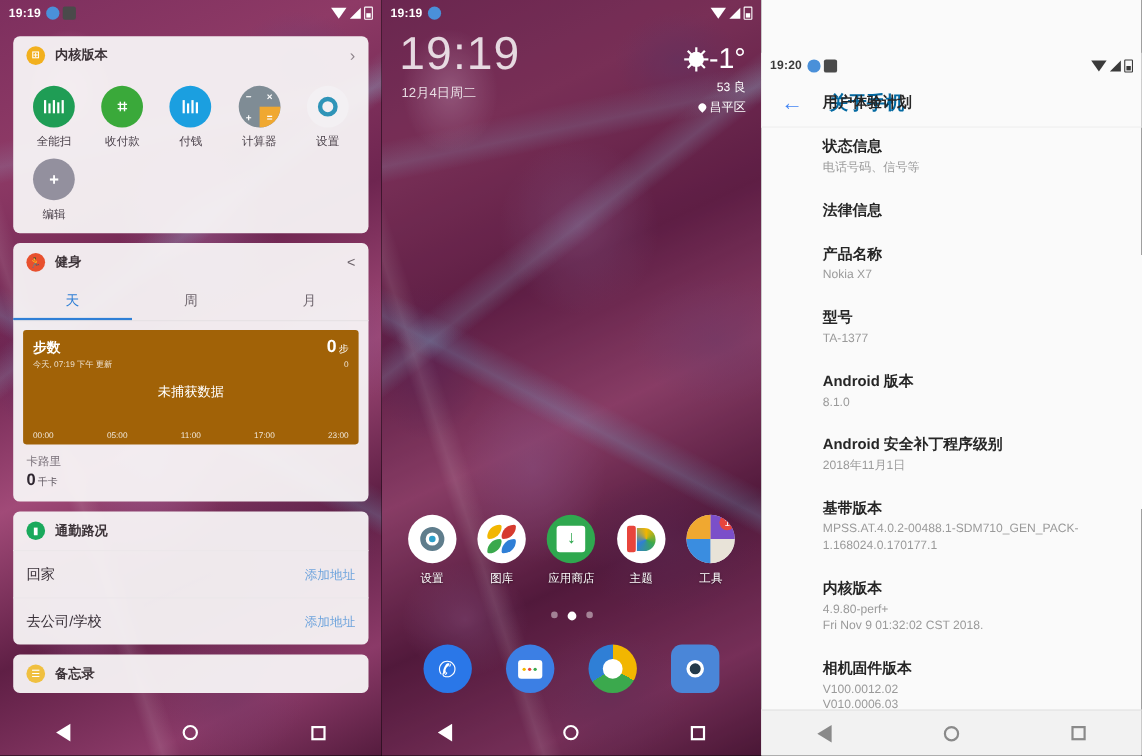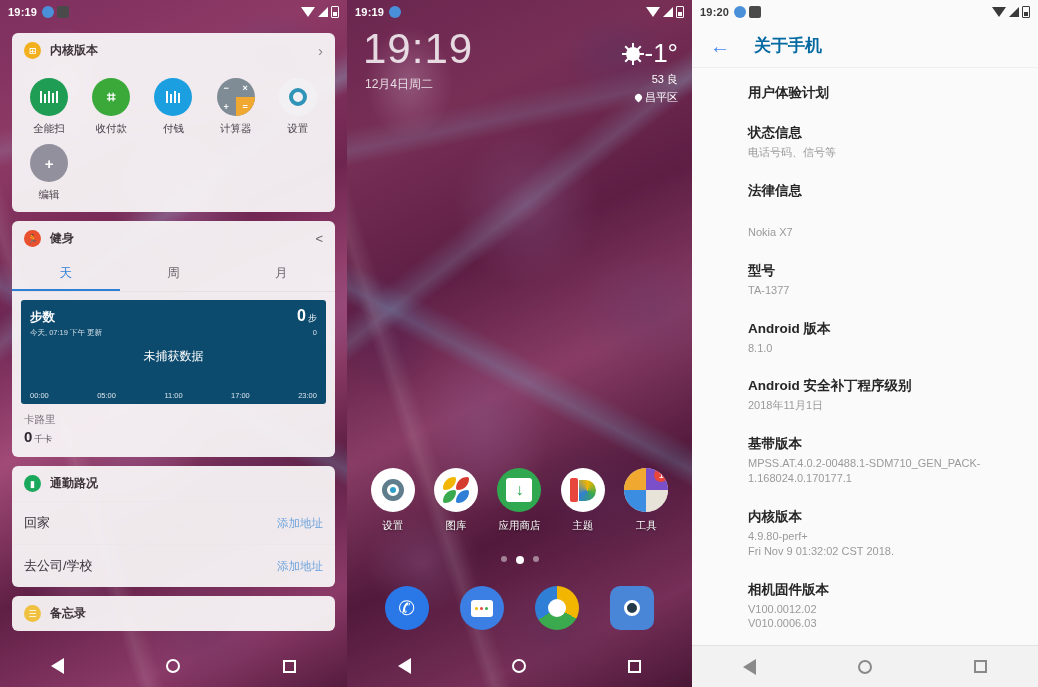--- a/index.html
+++ b/index.html
@@ -46,21 +46,21 @@
   }
 
   
   .statusbar {
     position: relative; z-index: 5;
     height: 24px; display: flex; align-items: center;
     padding: 0 8px; font-size: 11px; font-weight: bold;
     color: #fff;
   }
   .sb-light { color: #fff; }
-  .sb-dark { color: #3a3a3a; }
+  .sb-dark { color: #3a3a3a; margin-top: 48px; }
   .sb-time { letter-spacing: .2px; }
   .sb-left-icons { display: flex; align-items: center; gap: 3px; margin-left: 5px; }
   .sb-right { margin-left: auto; display: flex; align-items: center; gap: 3px; }
   .mini-ico { width: 12px; height: 12px; display: inline-block; border-radius: 2px; }
   .ico-cloud { background: #4a90d9; border-radius: 50%; }
   .ico-photo { background: #4a4a4a; }
   .ico-sync { background: #4a90d9; border-radius: 50%; }
   .wifi-g { width: 0; height: 0; border-left: 7px solid transparent; border-right: 7px solid transparent; border-top: 10px solid currentColor; }
   .sig-g { width: 0; height: 0; border-left: 10px solid transparent; border-bottom: 10px solid currentColor; }
   .bat-g { width: 8px; height: 12px; border: 1.5px solid currentColor; border-radius: 1px; position: relative; }
@@ -121,21 +121,21 @@
   .gear-shape { width: 18px; height: 18px; border-radius: 50%; border: 4px solid #2f94b8; position: relative; }
   .calc-quad { position:absolute; inset:0; display:grid; grid-template-columns:1fr 1fr; grid-template-rows:1fr 1fr;
                font-size:9px; color:#fff; }
   .calc-quad span { display:flex; align-items:center; justify-content:center; }
   .calc-quad span:nth-child(4){ background:#f0a830; }
 
   .tabs { display: flex; border-bottom: 1px solid #e6e1e4; }
   .tab { flex: 1; text-align: center; padding: 9px 0 7px; font-size: 12.5px; color: #6e656d; }
   .tab.active { color: #2f7fd6; border-bottom: 2px solid #2f7fd6; }
 
-  .steps-box { margin: 8px 9px 0; background: #0c4a6e; border-radius: 3px; padding: 7px 9px 4px; position: relative; height: 104px; }
+  .steps-box { margin: 8px 9px 0; background: #a16207; border-radius: 3px; padding: 7px 9px 4px; position: relative; height: 104px; }
   .steps-top { display: flex; align-items: baseline; color: #fff; }
   .steps-lbl { font-size: 12.5px; font-weight: bold; }
   .steps-val { margin-left: auto; font-size: 16px; font-weight: bold; }
   .steps-unit { font-size: 9px; margin-left: 2px; }
   .steps-sub { display: flex; color: rgba(255,255,255,.82); font-size: 7.5px; margin-top: 2px; }
   .steps-sub .r { margin-left: auto; }
   .steps-empty { position: absolute; left: 0; right: 0; top: 48px; text-align: center; color: #fff; font-size: 12px; }
   .steps-axis { position: absolute; left: 9px; right: 9px; bottom: 4px; display: flex; justify-content: space-between;
                 color: rgba(255,255,255,.85); font-size: 7.5px; }
   .metrics { display: flex; padding: 9px 12px 11px; }
@@ -503,20 +503,21 @@
         <div class="s-t">用户体验计划</div>
       </div>
       <div class="s-item">
         <div class="s-t">状态信息</div>
         <div class="s-s">电话号码、信号等</div>
       </div>
       <div class="s-item">
         <div class="s-t">法律信息</div>
       </div>
       <div class="s-item">
+        <div class="s-t">产品名称</div>
         <div class="s-s">Nokia X7</div>
       </div>
       <div class="s-item">
         <div class="s-t">型号</div>
         <div class="s-s">TA-1377</div>
       </div>
       <div class="s-item">
         <div class="s-t">Android 版本</div>
         <div class="s-s">8.1.0</div>
       </div>

